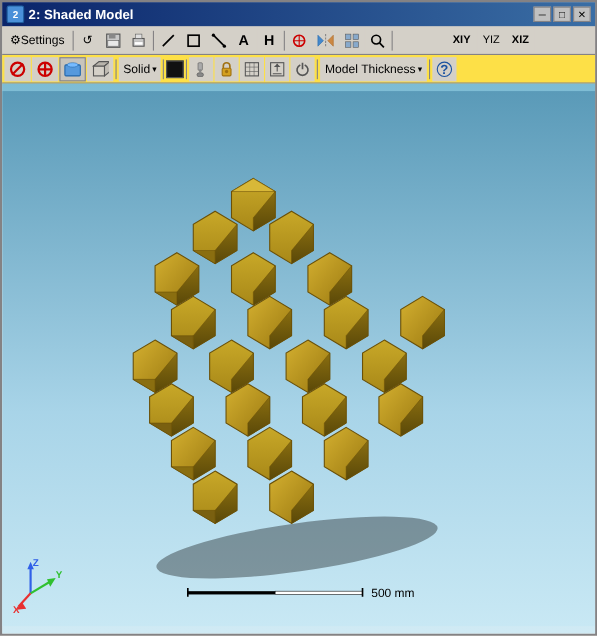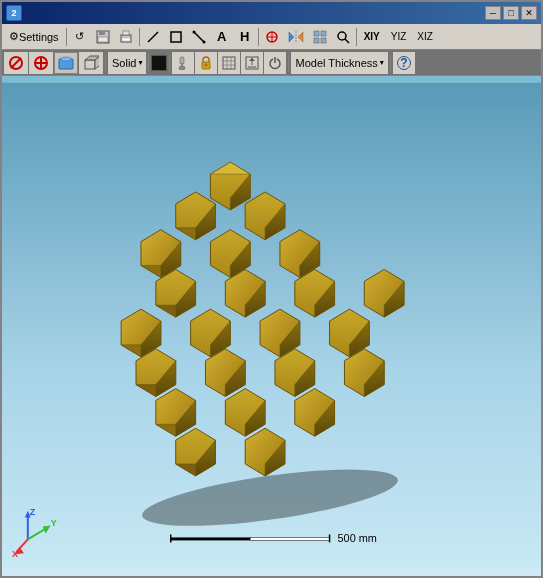--- a/index.html
+++ b/index.html
@@ -91,21 +91,21 @@
     }
     .separator {
       width: 1px;
       height: 18px;
       background: #848284;
       margin: 0 1px;
     }
 
     .toolbar2-row {
       height: 26px;
-      background: #737373;
+      background: #fde047;
       display: flex;
       align-items: center;
       padding: 2px 2px;
       gap: 1px;
       border-bottom: 1px solid #848284;
       flex-shrink: 0;
     }
 
     .viewport {
       flex: 1;
@@ -133,20 +133,21 @@
 </head>
 <body>
 
 <div class="window">
 
   <div class="title-bar">
     <div class="title-bar-left">
       <div class="title-icon">
         <span>2</span>
       </div>
+      <span class="title-text">2: Shaded Model</span>
     </div>
     <div class="title-bar-right">
       <div class="title-btn">─</div>
       <div class="title-btn">□</div>
       <div class="title-btn close-btn">✕</div>
     </div>
   </div>
 
   <div class="toolbar-row">
     <div class="toolbar-btn text-btn">
@@ -219,27 +220,27 @@
       </svg>
     </div>
     <div class="toolbar-btn">
       <svg width="14" height="14" viewBox="0 0 14 14">
           <circle cx="6" cy="6" r="4" fill="none" stroke="#000" stroke-width="1.5"></circle>
           <line x1="9" y1="9" x2="13" y2="13" stroke="#000" stroke-width="1.5"></line>
         </svg>
     </div>
     <div class="separator"></div>
     <div class="toolbar-btn text-btn">
-        <span style="font-size:10px;font-weight:bold;">XIY</span>
+        <span style="font-size:10px;font-weight:bold;margin-left:48px;">XIY</span>
       </div>
     <div class="toolbar-btn text-btn">
         <span style="font-size:10px;font-weight:normal;">YIZ</span>
       </div>
     <div class="toolbar-btn text-btn">
-        <span style="font-size:10px;font-weight:normal;">XIZ</span>
+        <span style="font-size:10px;font-weight:bold;">XIZ</span>
       </div>
   </div>
 
   <div class="toolbar2-row">
     <div class="toolbar-btn">
       <svg width="16" height="16" viewBox="0 0 16 16">
         <circle cx="8" cy="8" r="6" fill="none" stroke="#cc0000" stroke-width="2"></circle>
         <line x1="3" y1="13" x2="13" y2="3" stroke="#cc0000" stroke-width="2"></line>
       </svg>
     </div>

